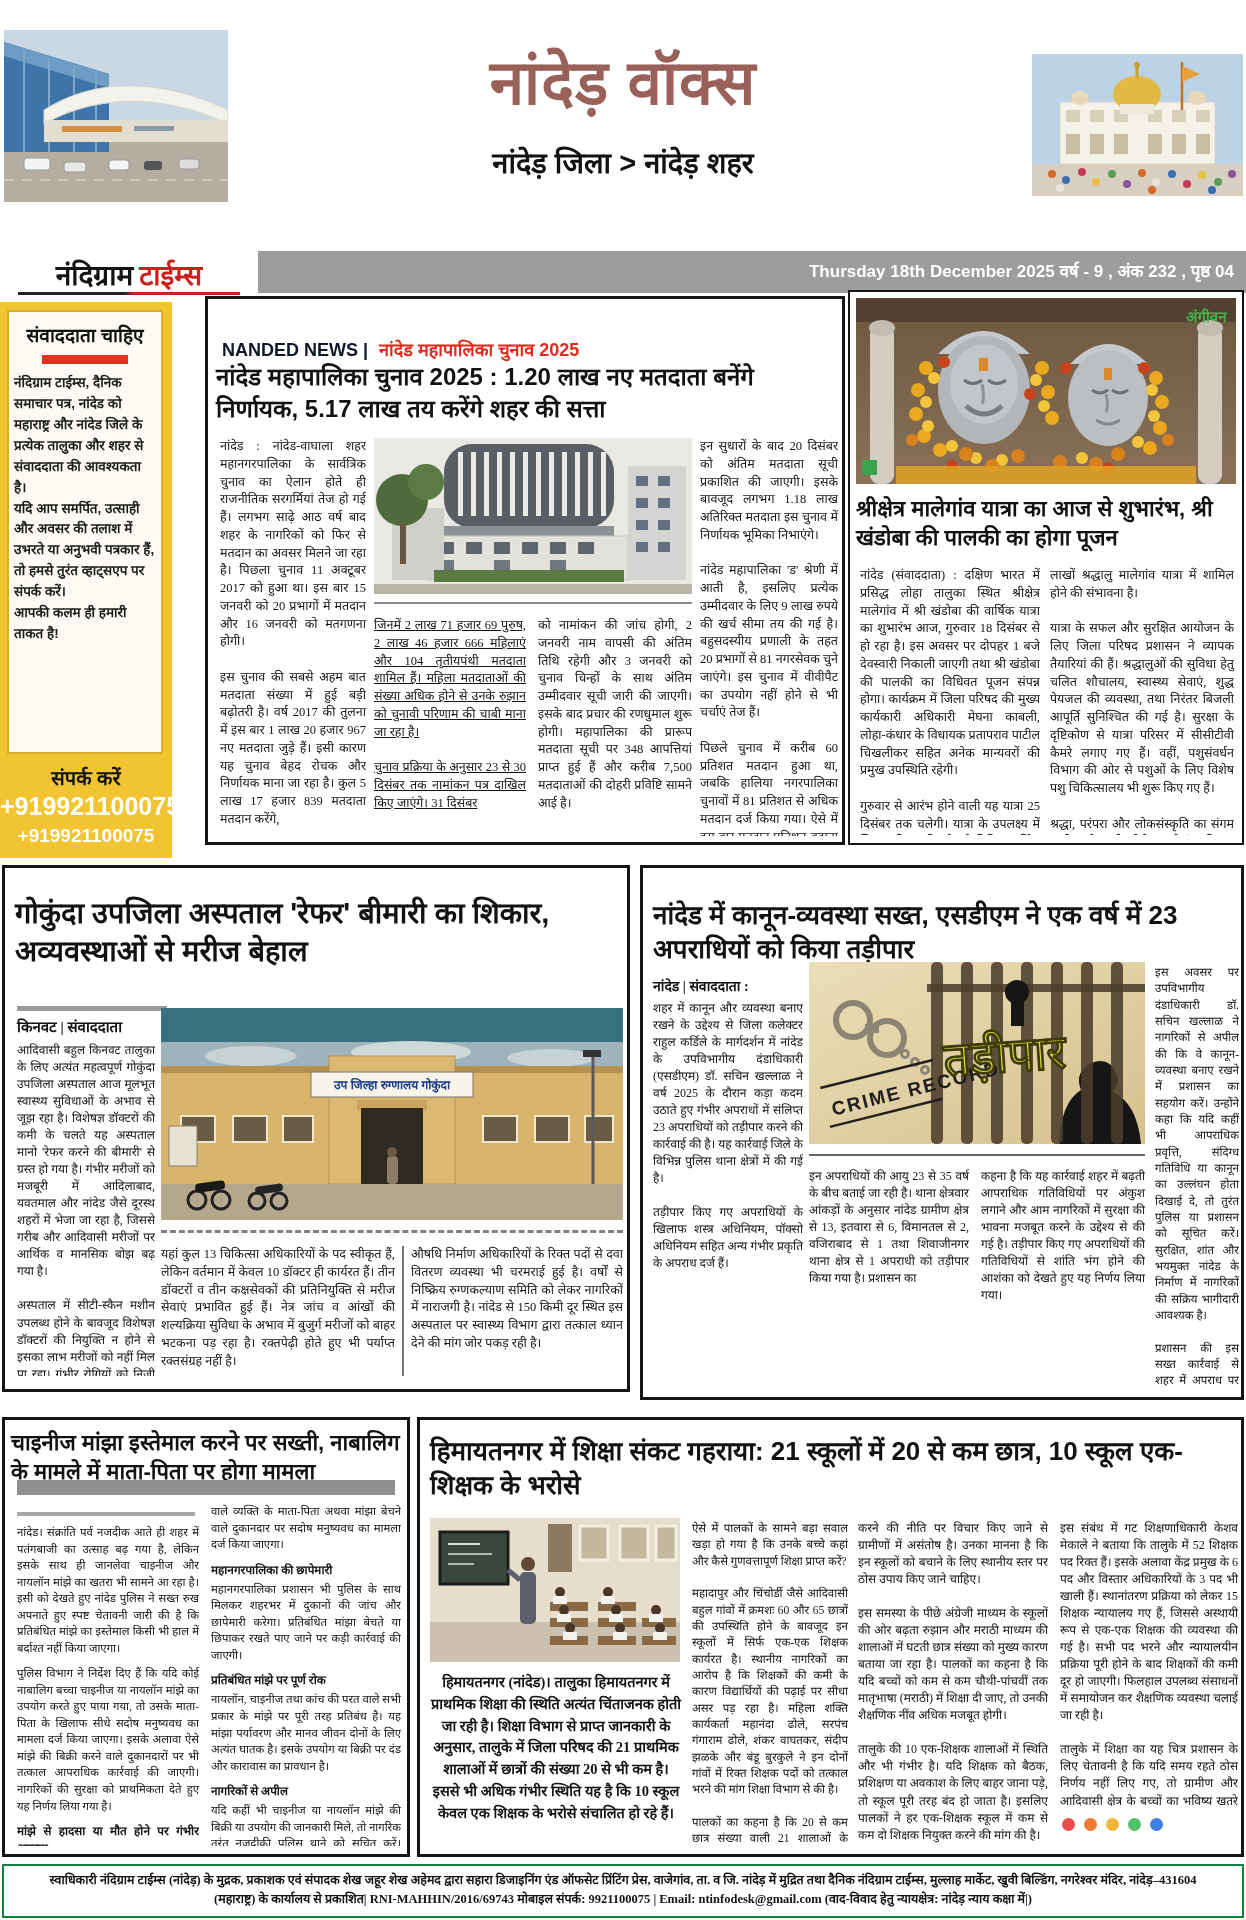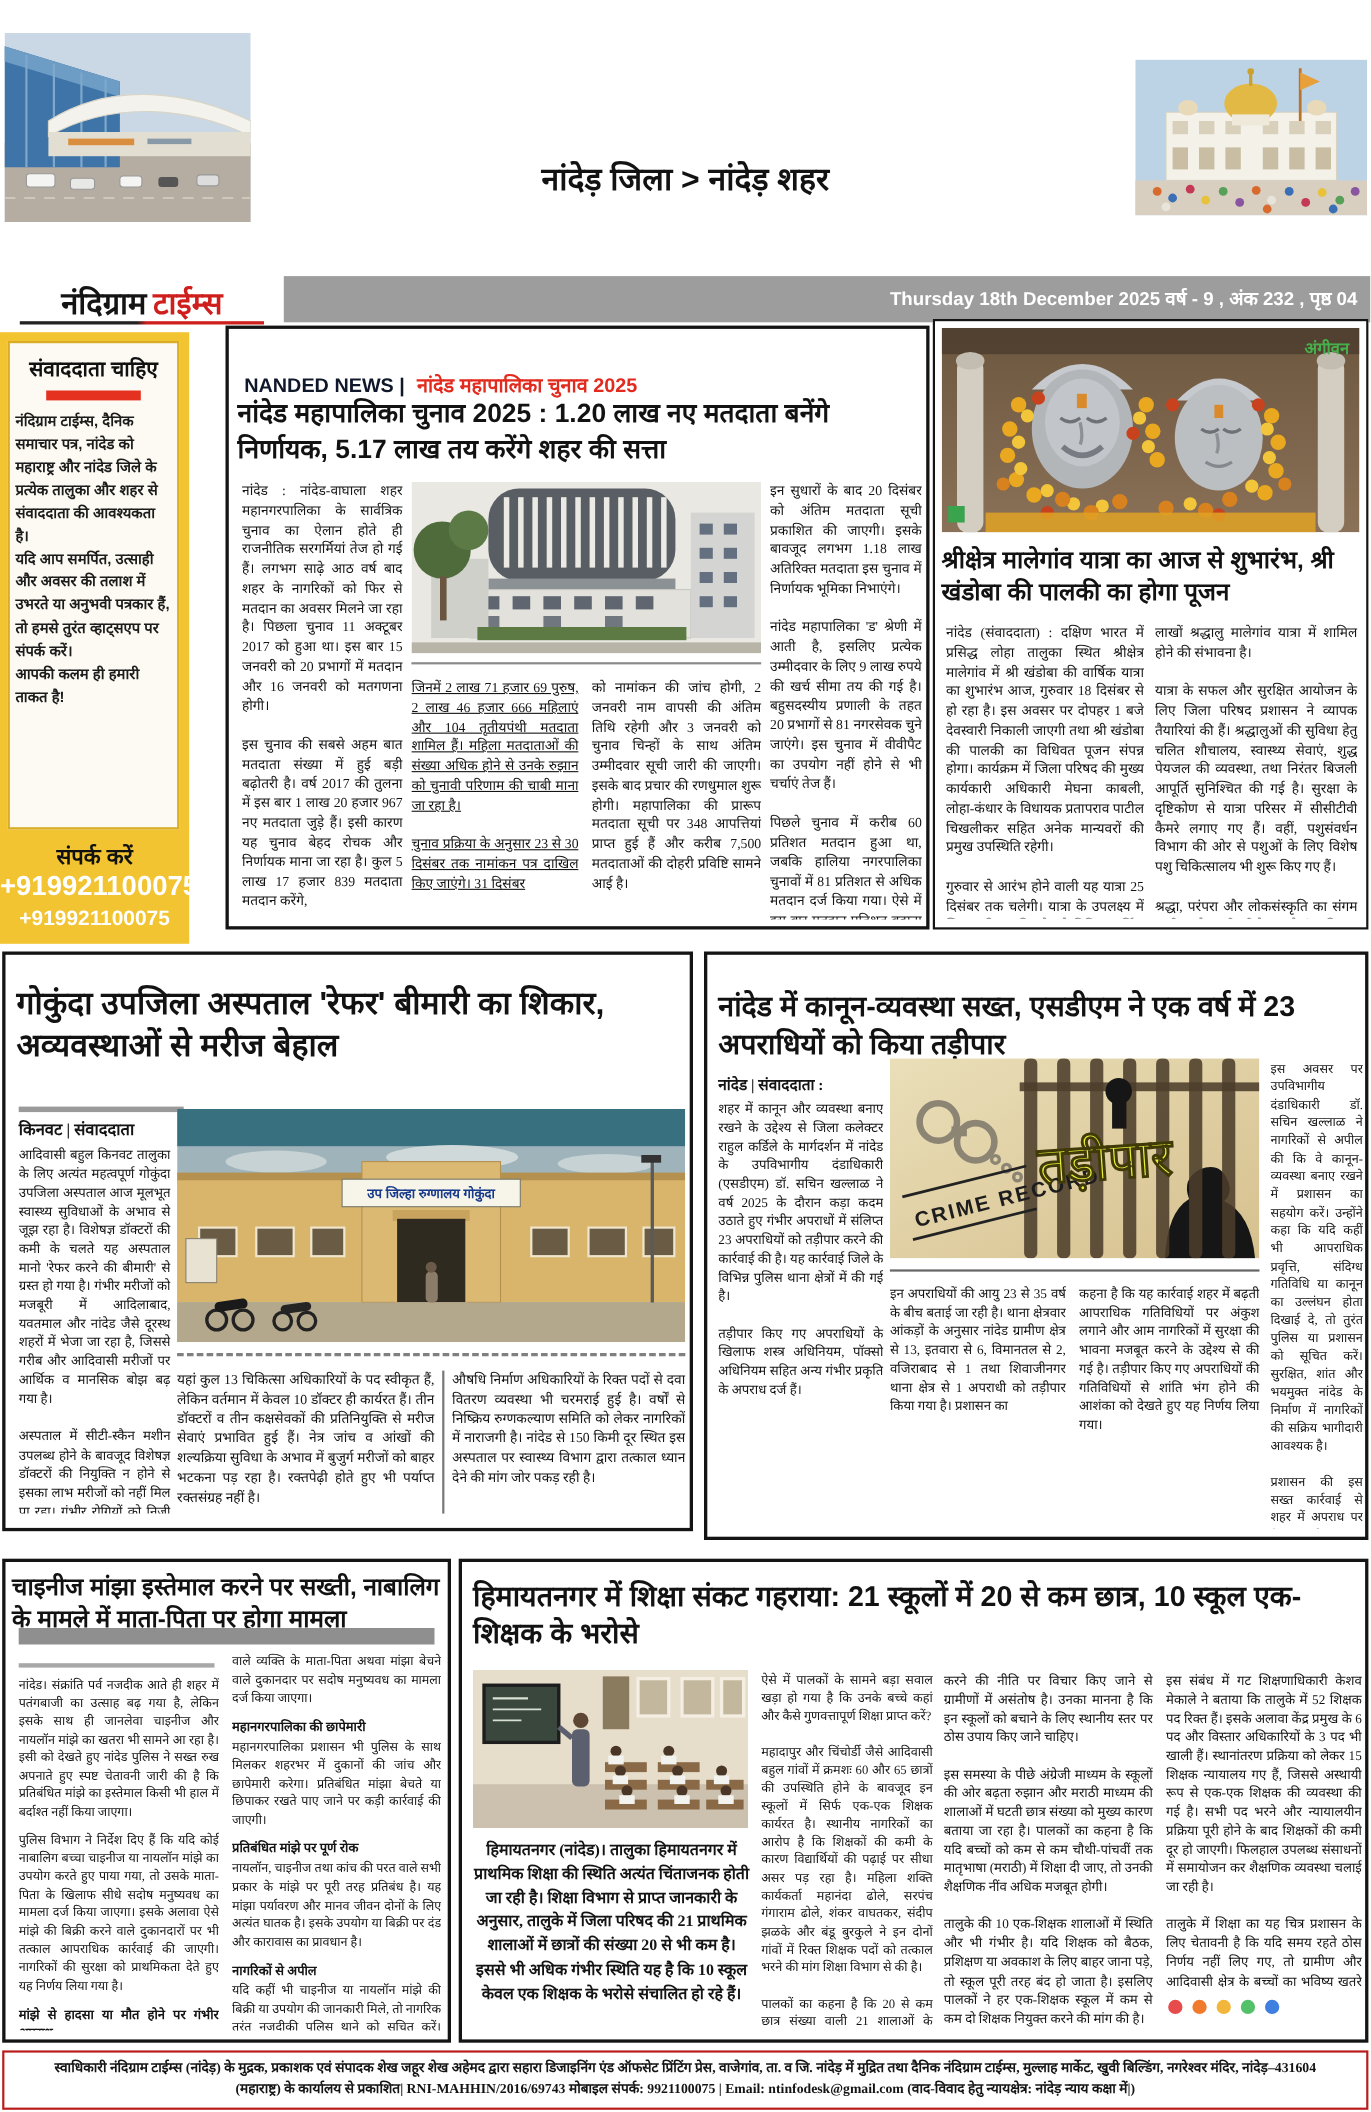--- a/index.html
+++ b/index.html
@@ -50,21 +50,21 @@
   .mcol p{margin:0 0 9px;}
   .mcol h4{margin:0 0 2px;font-size:11.8px;}
   
   .dots{position:absolute;display:flex;gap:9px;}
   .dots span{width:13px;height:13px;border-radius:50%;display:inline-block;}
   .dots span:nth-child(1){background:#e84b4b;}
   .dots span:nth-child(2){background:#f07a2e;}
   .dots span:nth-child(3){background:#f2b63c;}
   .dots span:nth-child(4){background:#53c06a;}
   .dots span:nth-child(5){background:#3f7fe0;}
-  .footer{position:absolute;left:2px;top:1864px;width:1242px;height:54px;border:2px solid #b91c1c;
+  .footer{position:absolute;left:2px;top:1864px;width:1242px;height:54px;border:2px solid #15803d;
         box-sizing:border-box;text-align:center;font-family:"Liberation Serif",serif;
         font-weight:bold;font-size:12.5px;line-height:1.55;padding:5px 24px;overflow:hidden;}
 </style>
 </head>
 <body>
 
 <div class="page">
 
   <div class="photo" style="left:4px;top:30px;width:224px;height:172px;">
     <svg viewBox="0 0 224 172" preserveAspectRatio="none">
@@ -83,20 +83,21 @@
       <rect x="130" y="96" width="40" height="5" fill="#8899a8"></rect>
       <rect x="20" y="128" width="26" height="12" rx="3" fill="#f4f4f2" stroke="#999"></rect>
       <rect x="60" y="132" width="22" height="10" rx="3" fill="#e8e8e6" stroke="#999"></rect>
       <rect x="105" y="130" width="20" height="10" rx="3" fill="#f4f4f2" stroke="#999"></rect>
       <rect x="140" y="131" width="18" height="9" rx="3" fill="#555"></rect>
       <rect x="175" y="129" width="20" height="10" rx="3" fill="#ddd" stroke="#999"></rect>
       <line x1="0" y1="150" x2="224" y2="150" stroke="#cfc8ba" stroke-width="2" stroke-dasharray="10 8"></line>
     </svg>
   </div>
 
+  <div class="masthead-title">नांदेड़ वॉक्स</div>
   <div class="masthead-subtitle">नांदेड़ जिला &gt; नांदेड़ शहर</div>
 
   <div class="photo" style="left:1032px;top:54px;width:211px;height:142px;">
     <svg viewBox="0 0 211 142" preserveAspectRatio="none">
       <rect width="211" height="142" fill="#bcd3e6"></rect>
       <rect x="28" y="48" width="155" height="62" fill="#f4f1e8" stroke="#d8d2c2"></rect>
       <rect x="34" y="56" width="14" height="12" fill="#d9d0bc"></rect>
         <rect x="58" y="56" width="14" height="12" fill="#d9d0bc"></rect>
       <rect x="82" y="56" width="14" height="12" fill="#d9d0bc"></rect>
         <rect x="116" y="56" width="14" height="12" fill="#d9d0bc"></rect>

